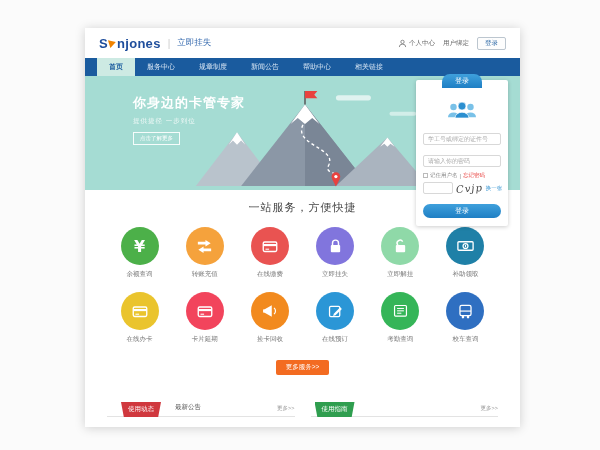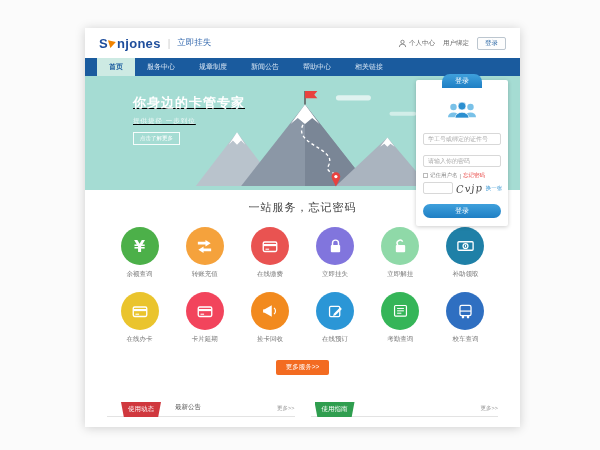--- a/index.html
+++ b/index.html
@@ -23,21 +23,21 @@
   .hd-btn { font-size:6.5px; color:#1a5b9e; border:1px solid #bcc6cf; border-radius:2px;
             padding:1px 7px; background:#fdfdfd; cursor:pointer; }
 
   
   .nav { height:18px; background:#1a5b9e; display:flex; align-items:stretch; padding-left:12px; }
   .nav-item { font-size:7px; color:#d9e7f5; line-height:18px; padding:0 12px; cursor:pointer; }
   .nav-item.active { background:#cdeae3; color:#1a5b9e; font-weight:bold; }
 
   
   .banner { position:relative; height:114px; background:#a5dcd3; overflow:visible; }
-  .hero { position:absolute; left:48px; top:18px; z-index:2;text-decoration:underline; }
+  .hero { position:absolute; left:48px; top:18px; z-index:2; }
   .hero-title { color:#fff; font-size:13px; font-weight:bold; letter-spacing:1px; }
   .hero-sub { color:rgba(255,255,255,.85); font-size:6.5px; margin-top:5px; letter-spacing:1px; }
   .hero-cta { display:inline-block; margin-top:6px; border:1px solid rgba(255,255,255,.9);
               color:#fff; font-size:5.5px; padding:2px 6px; cursor:pointer; }
   .mountains { position:absolute; left:96px; bottom:0; z-index:1; }
 
   
   .login { position:absolute; right:12px; top:4px; width:92px; background:#fff; z-index:3;
            box-shadow:0 1px 4px rgba(0,0,0,.2); padding:18px 7px 8px; border-radius:2px; }
   .login-tab { position:absolute; top:-6px; left:50%; transform:translateX(-50%);
@@ -173,21 +173,21 @@
         <div class="cap-row">
           <input type="text" style="">
           <span class="cap-word">Cvjp</span>
           <span class="cap-change">换一张</span>
         </div>
         <button class="login-btn">登录</button>
       </div>
     </div>
 
     <div class="services">
-      <div class="sec-title">一站服务，忘记密码</div>
+      <div class="sec-title">一站服务，方便快捷</div>
       <div class="grid">
 
         <div class="svc">
           <span class="circle" style="background: rgb(76, 176, 73);">
               <span class="yen">¥</span>
             </span>
           <span class="svc-label">余额查询</span>
         </div>
 
         <div class="svc">

